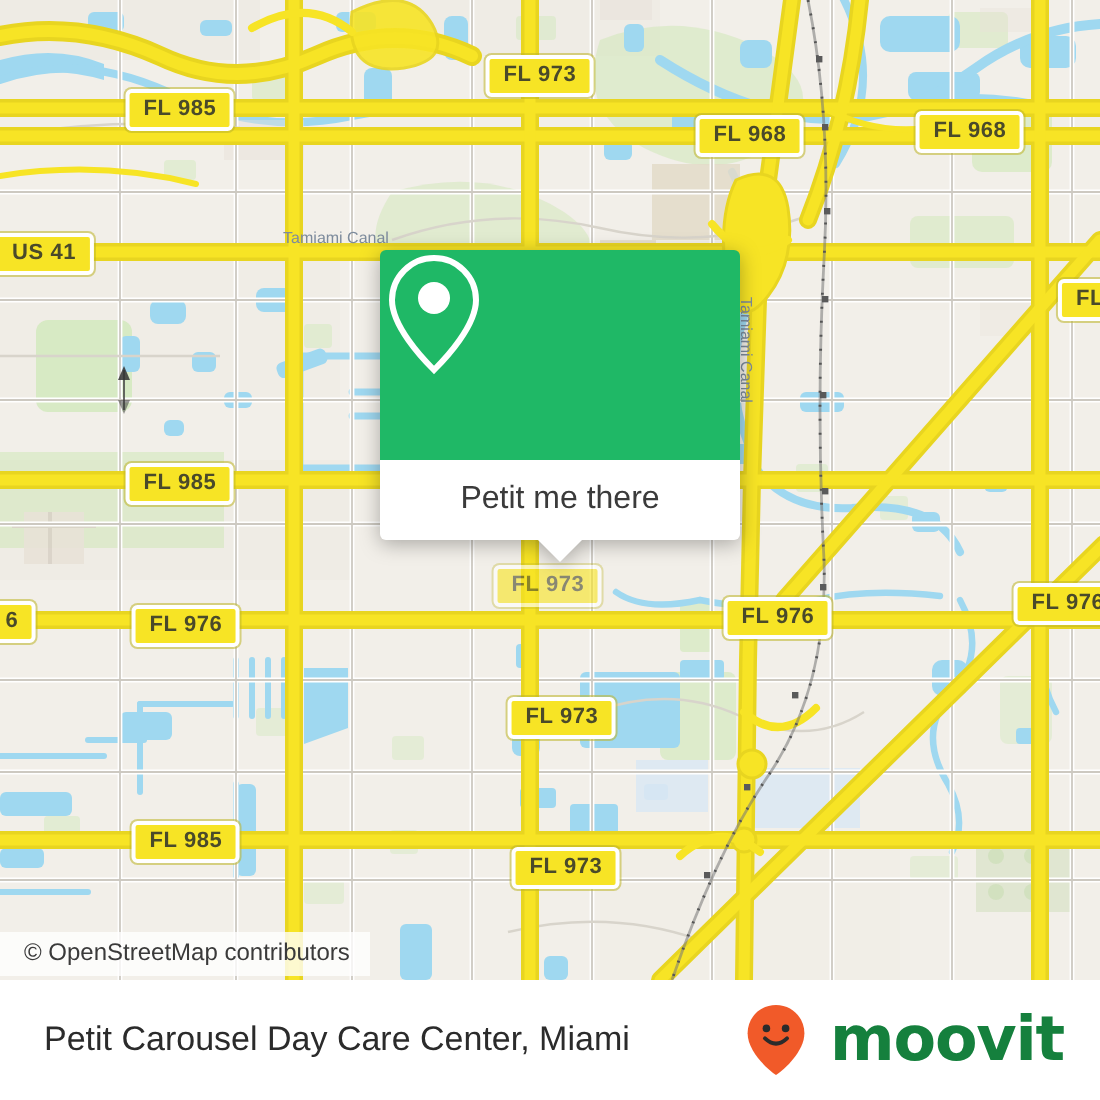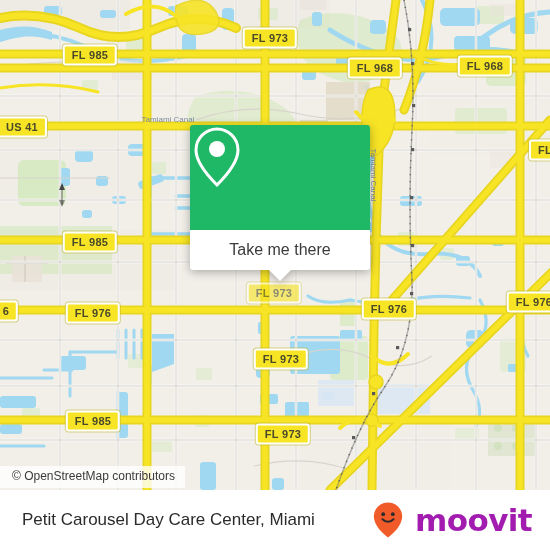--- a/index.html
+++ b/index.html
@@ -102,21 +102,21 @@
     position:absolute;left:22px;top:50%;transform:translateY(-50%);
     color:#2b2b2b;font-size:17px;line-height:20px;white-space:nowrap;
     font-family:"Liberation Sans","DejaVu Sans",sans-serif;
     text-align:center;
   }
   .brand{
     position:absolute;right:18px;top:50%;transform:translateY(-50%);
     display:flex;align-items:center;
   }
   .brand-word{
-    color:#a21caf;font-size:31px;line-height:31px;font-weight:bold;
+    color:#15803d;font-size:31px;line-height:31px;font-weight:bold;
     letter-spacing:-.6px;margin-left:11px;
     font-family:"DejaVu Sans","Liberation Sans",sans-serif;
   }
 </style>
 </head>
 <body>
 
 <div id="app">
 
   <div class="map">
@@ -434,21 +434,21 @@
       </div>
 
     <div class="popup">
       <div class="popup-head">
         <svg width="54" height="64" viewBox="0 0 54 64">
           <path d="M27 4 C15.4 4 6 13.4 6 25 C6 38 21 54 27 60 C33 54 48 38 48 25 C48 13.4 38.6 4 27 4 Z" fill="none" stroke="#ffffff" stroke-width="3"></path>
           <circle cx="27" cy="24" r="8" fill="#ffffff"></circle>
         </svg>
       </div>
       <div class="popup-body">
-        <span class="popup-label">Take me there</span>
+        <span class="popup-label">Petit me there</span>
         <span class="popup-tail"></span>
       </div>
     </div>
 
     <div class="attrib">© OpenStreetMap contributors</div>
   </div>
 
   <div class="footer">
     <div class="footer-title">Petit Carousel Day Care Center, Miami</div>
     <div class="brand">

